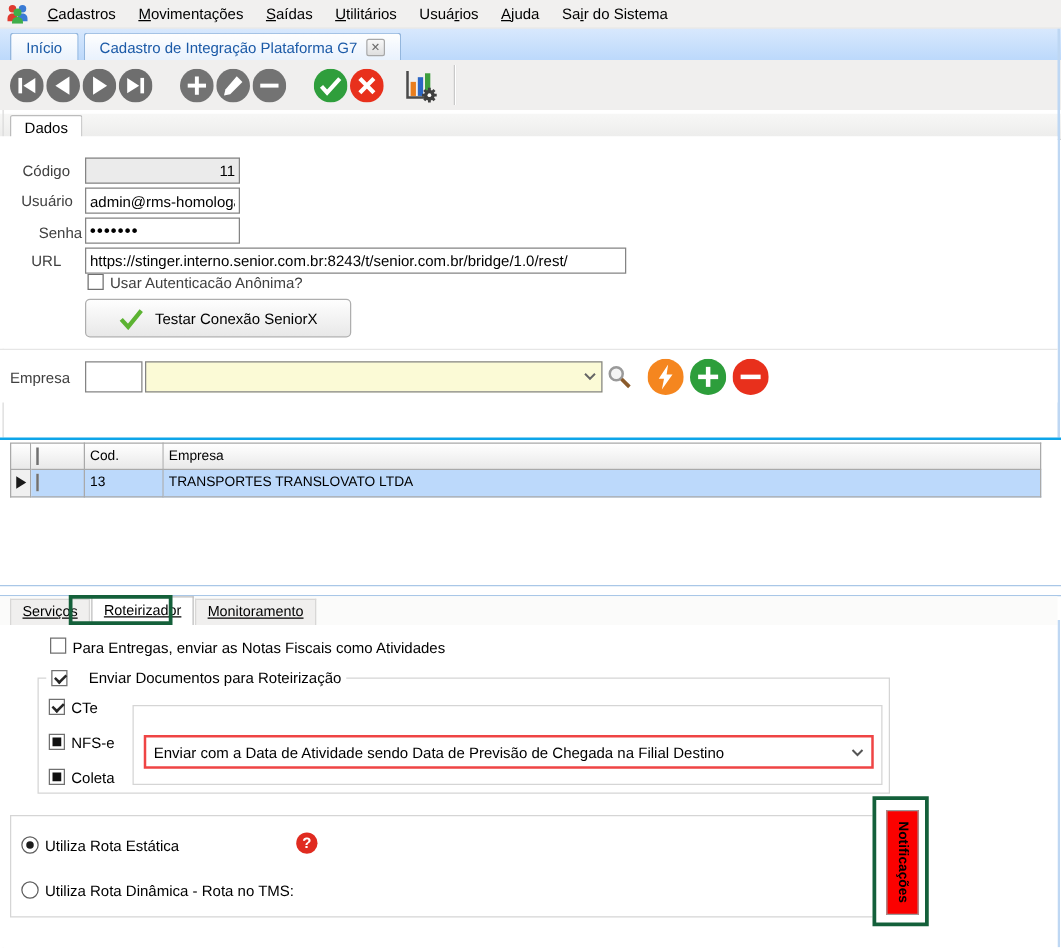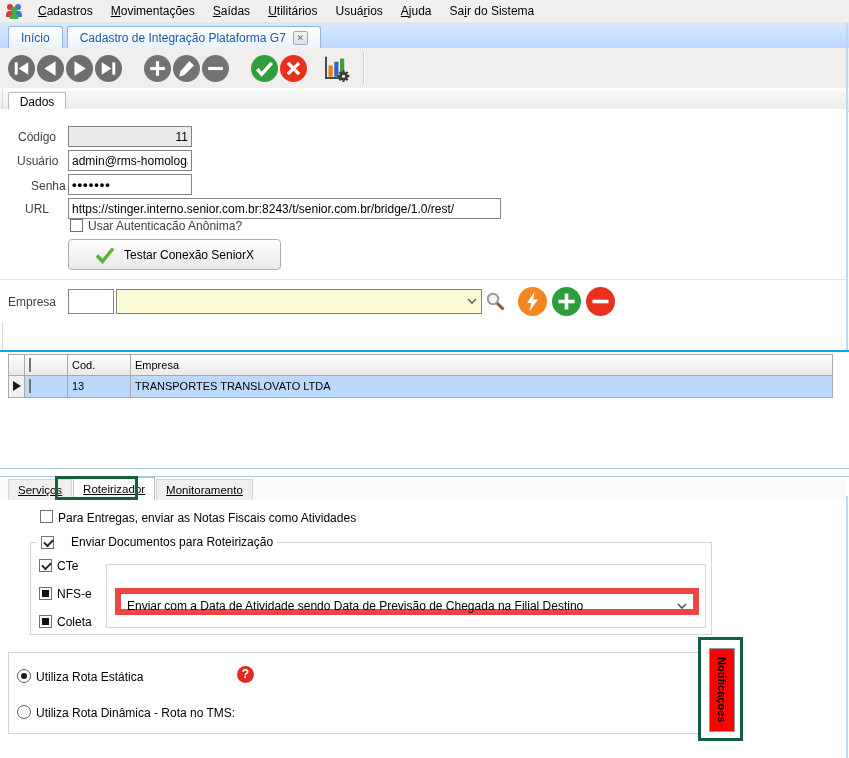--- a/index.html
+++ b/index.html
@@ -83,21 +83,21 @@
     border:1px solid #d8d7d6; border-bottom:none; margin-right:1px; }
   .b-tab.active { background:#fff; border-color:#bdbdbd; height:23px; line-height:22px; position:relative; z-index:2; }
   .annotation-box { position:absolute; border:3px solid #14603a; background:transparent; z-index:5; }
   .tab-annotation { left:55px; top:476px; width:83px; height:24px; }
   
   .bottom-panel { position:absolute; left:0; top:500px; width:846px; height:258px; background:#fff; }
   .group { position:absolute; border:1px solid #d5d5d5; }
   .group-label { position:absolute; top:-8px; left:6px; background:#fff; padding:0 4px;
     display:flex; align-items:center; gap:17px; white-space:nowrap; }
   .group-label .cb { position:relative; }
-  .dropdown { position:absolute; border:6px solid #ef4444; background:#fff; height:27px;
+  .dropdown { position:absolute; border:2px solid #ef4444; background:#fff; height:27px;
     line-height:25px; padding-left:6px; }
   .dropdown .chev { position:absolute; right:6px; top:9px; }
   .radio { position:absolute; width:14px; height:14px; border:1px solid #5f5f5f; border-radius:50%; background:#fff; }
   .radio.sel::after { content:""; position:absolute; left:3px; top:3px; width:6px; height:6px; border-radius:50%; background:#1c1c1c; }
   .help-icon { position:absolute; width:17px; height:17px; border-radius:50%; background:#e02b20;
     color:#fff; font-weight:bold; font-size:12px; text-align:center; line-height:17px; }
   .notif-annotation { left:698px; top:137px; width:45px; height:104px; background:#fff; }
   .notif-btn { position:absolute; left:8px; top:8px; width:26px; height:84px; background:#fb0100;
     border:1px solid #9a9a9a; display:flex; align-items:center; justify-content:center;
     writing-mode:vertical-rl; font-size:11px; font-weight:bold; color:#000; letter-spacing:0; }

